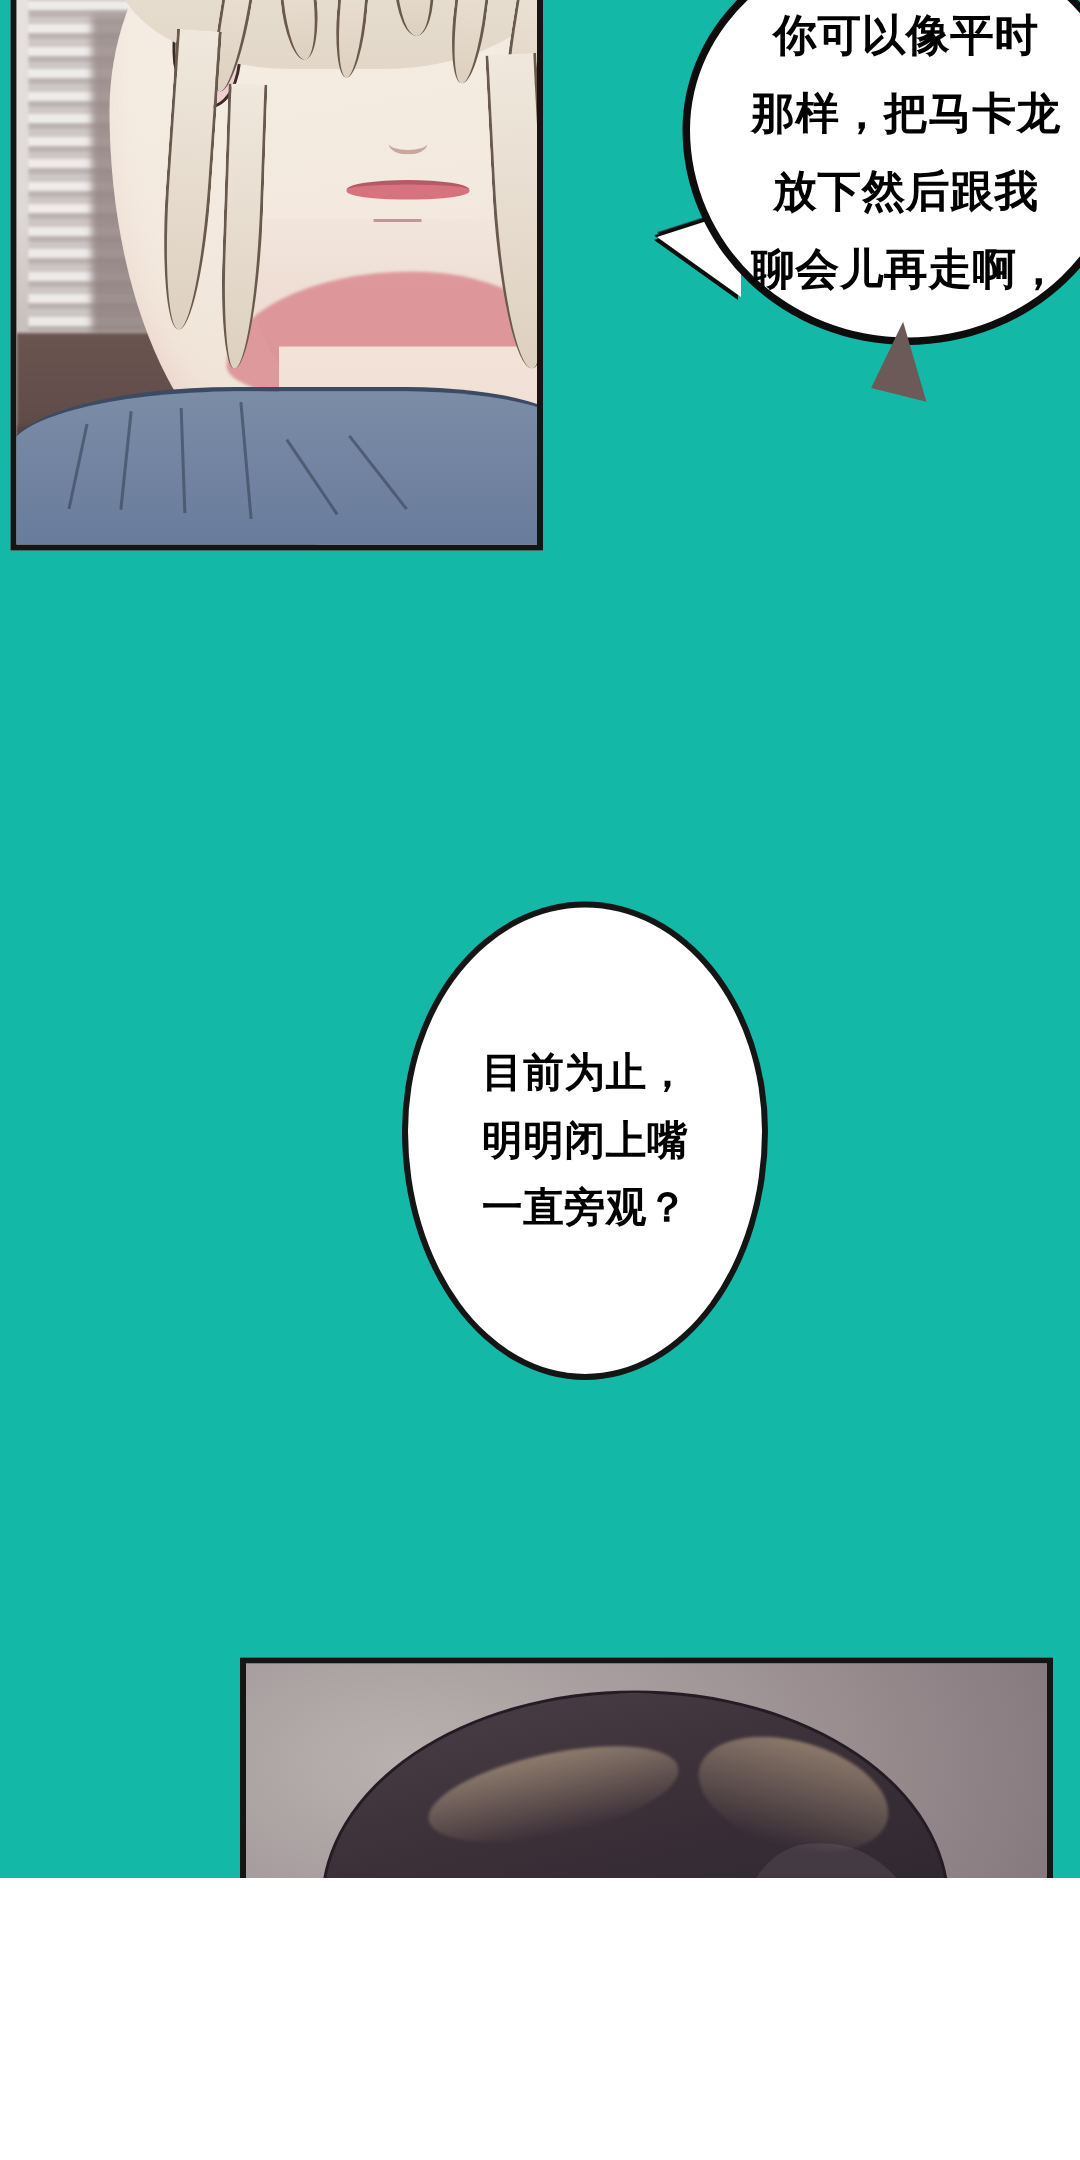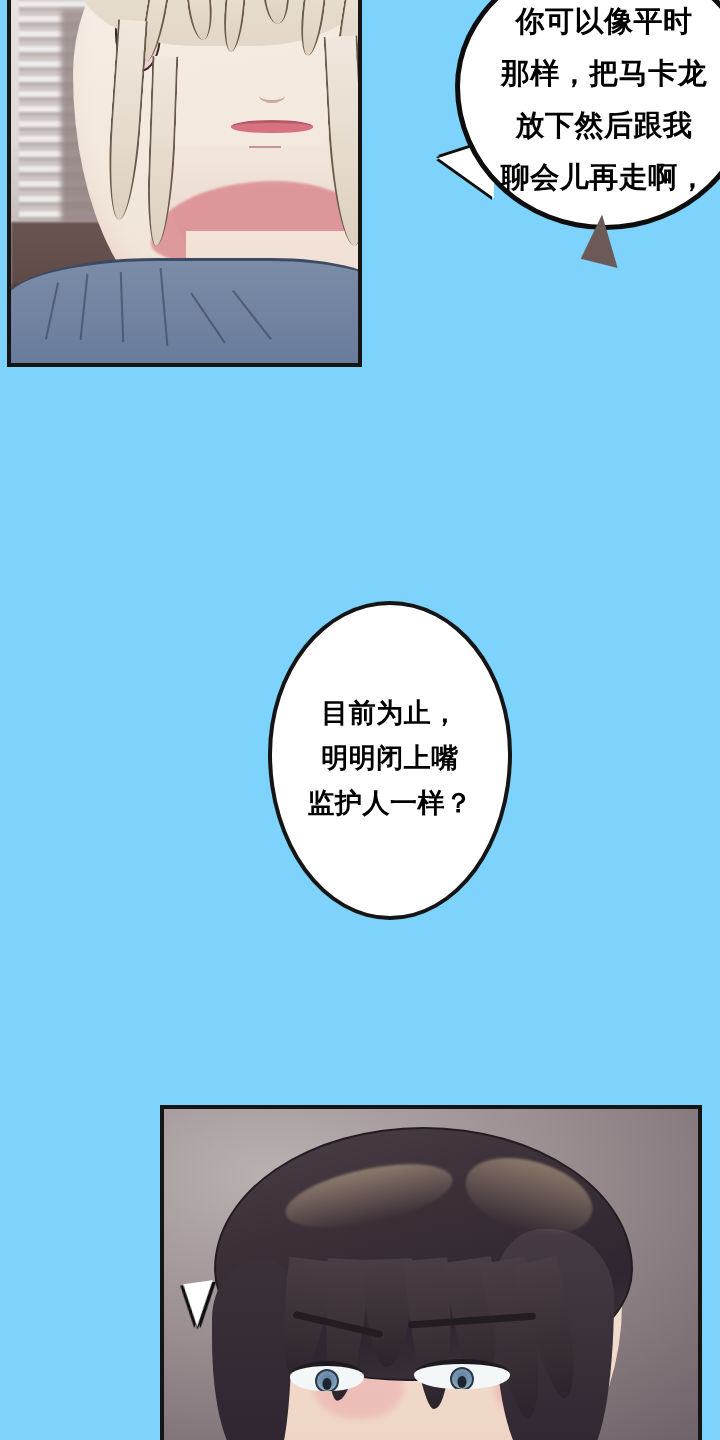--- a/index.html
+++ b/index.html
@@ -6,24 +6,23 @@
     margin: 0;
     padding: 0;
     background: #ffffff;
   }
   body {
     font-family: "Liberation Sans", "DejaVu Sans", sans-serif;
   }
   #page {
     position: relative;
     width: 720px;
-    height: 1440px;
-    background: #7dd3fc;
+    height: 1252px;
+    background: #14b8a6;
     overflow: hidden;
-    font-family: Liberation Mono, monospace;
   }
 
   
   .panel {
     position: absolute;
     overflow: hidden;
     border: 4px solid #151515;
     box-sizing: border-box;
     background: #cfc9c6;
   }
@@ -524,21 +523,21 @@
 那样，把马卡龙
 放下然后跟我
 聊会儿再走啊，</span>
   </div>
 
   <div class="tail-2"></div>
 
   <div class="bubble" id="bubble-3">
     <span>目前为止，
 明明闭上嘴
-监护人一样？</span>
+一直旁观？</span>
   </div>
 
   <div class="panel" id="panel-bottom">
     <div class="p2-bg"></div>
 
     <div class="p2-head"></div>
     <div class="p2-cheek" style="left:150px; top:250px; width:90px; height:60px;"></div>
     <div class="p2-cheek" style="left:330px; top:250px; width:90px; height:60px;"></div>
 
     <div class="p2-ear"></div>

